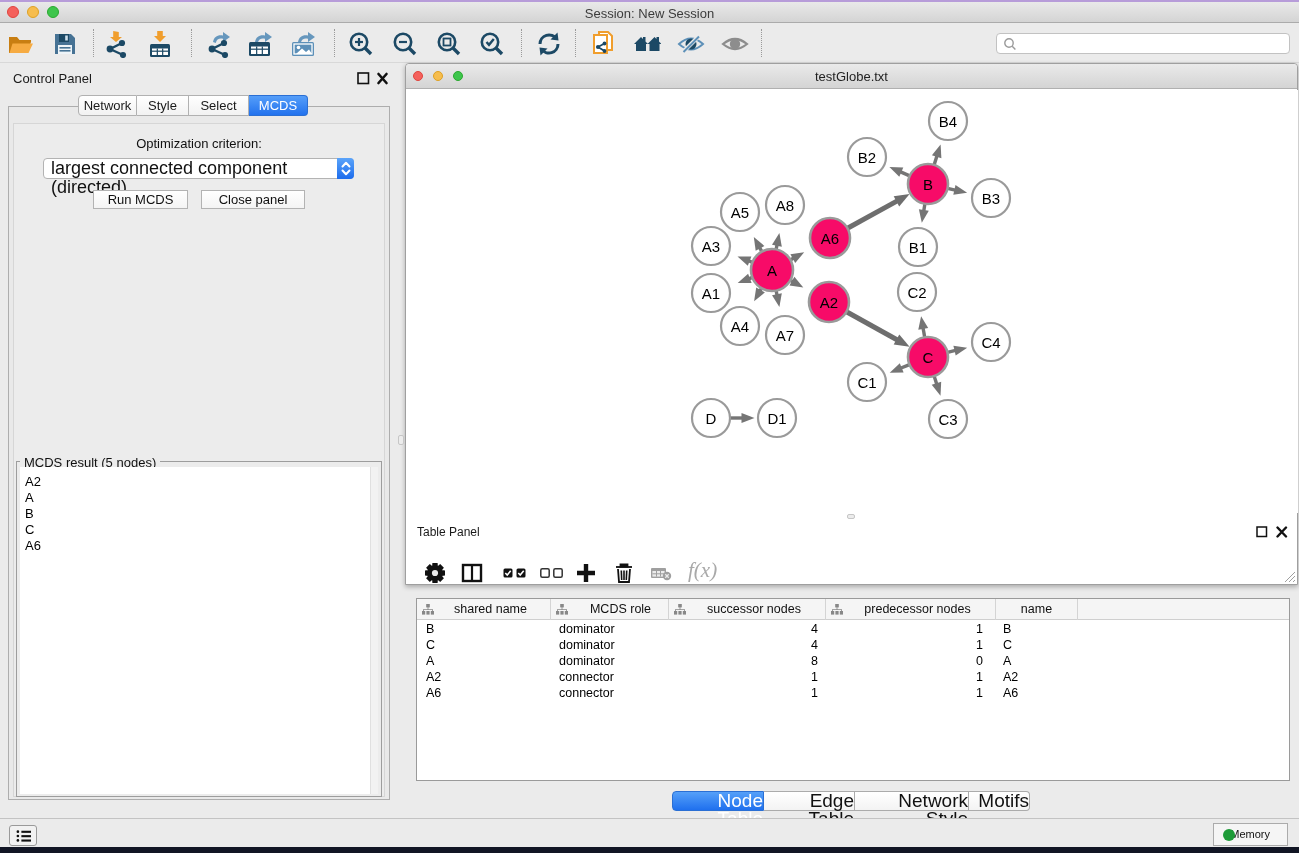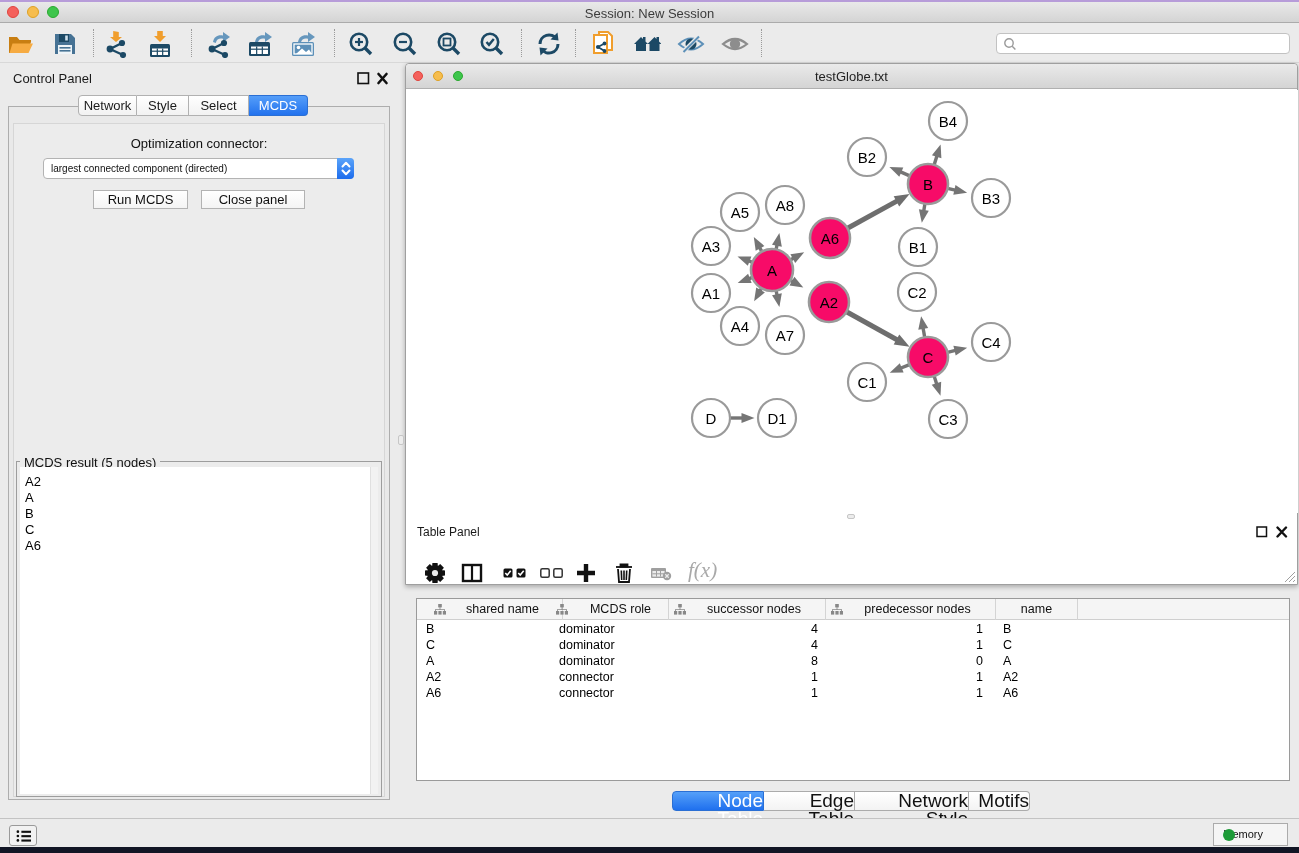--- a/index.html
+++ b/index.html
@@ -19,21 +19,21 @@
 
 #cp-title{left:13px;top:71px;font-size:13px;color:#1a1a1a}
 #cp-box{left:8px;top:106px;width:382px;height:694px;border:1px solid #adadad;background:#e9e9e9}
 #cp-inner{left:13px;top:123px;width:372px;height:674px;border:1px solid #d6d6d6;background:#ececec}
 #tabs{left:78px;top:95px;height:21px}
 .tab{position:relative;float:left;height:21px;border:1px solid #b1b1b1;border-left:none;background:linear-gradient(#ffffff,#f2f2f2);font-size:13px;color:#1a1a1a;text-align:center;line-height:19px}
 .tab.first{border-left:1px solid #b1b1b1;border-radius:4px 0 0 4px}
 .tab.last{border-radius:0 4px 4px 0}
 .tab.sel{background:linear-gradient(#559ef9,#2272ee);color:#fff;border-color:#2a6fd4}
 #optlabel{left:9px;top:136px;width:380px;text-align:center;font-size:13px;color:#111}
-#combo{left:43px;top:158px;width:311px;height:21px;background:#fff;border:1px solid #b3b3b3;border-radius:4px;font-size:10px;color:#111;line-height:19px;padding-left:7px}
+#combo{left:43px;top:158px;width:311px;height:21px;background:#fff;border:1px solid #b3b3b3;border-radius:4px;font-size:18px;color:#111;line-height:19px;padding-left:7px}
 #combo .step{position:absolute;right:-1px;top:-1px;width:17px;height:21px;border-radius:0 4px 4px 0;background:linear-gradient(#5ba4fa,#1c6ced)}
 #combo .step svg{position:absolute;left:2.5px;top:3px}
 .btn{position:absolute;height:19px;background:linear-gradient(#ffffff,#f4f4f4);border:1px solid #b3b3b3;border-radius:0;font-size:13px;color:#111;text-align:center;line-height:17px}
 #fieldset{left:16px;top:461px;width:366px;height:336px;border:1px solid #9d9d9d;background:#ececec}
 #legend{left:20px;top:455px;background:#ececec;padding:0 4px;font-size:13px;color:#111}
 #mlist{left:20px;top:467px;width:358px;height:327px;background:#fff;font-size:13px;color:#000;line-height:16px;padding:7px 0 0 5px}
 #mscroll{left:370px;top:467px;width:8px;height:327px;background:#f2f2f2;border-left:1px solid #e0e0e0}
 
 #netwin{left:405px;top:63px;width:893px;height:522px;background:#fff;border:1px solid #9f9f9f;border-radius:4px 4px 0 0;box-shadow:0 2px 5px rgba(0,0,0,.28)}
 #nettb{position:absolute;left:0;top:0;width:100%;height:25px;background:linear-gradient(#eaeaea,#d4d4d4);border-bottom:1px solid #b0b0b0;border-radius:4px 4px 0 0}
@@ -55,21 +55,21 @@
 .c4{position:absolute;width:157px;left:409px;text-align:right}
 .c5{position:absolute;left:586px}
 #btabs{left:672px;top:791px;height:20px}
 .btab{position:relative;float:left;height:20px;border:1px solid #ababab;border-left:none;background:linear-gradient(#ffffff,#f3f3f3);font-size:19px;color:#111;text-align:right;line-height:18px}
 .btab.first{border-left:1px solid #ababab;border-radius:4px 0 0 4px}
 .btab.last{border-radius:0 4px 4px 0}
 .btab.sel{background:linear-gradient(#55a0f9,#1f70ee);color:#fff;border-color:#2a6fd4}
 
 #statusbar{left:0;top:818px;width:1299px;height:30px;background:#ebebeb;border-top:1px solid #c3c3c3}
 #sb-left{position:absolute;left:9px;top:6px;width:28px;height:21px;border:1px solid #9a9a9a;border-radius:3px;background:#f2f2f2}
-#sb-mem{position:absolute;right:11px;top:4px;width:75px;height:23px;border:1px solid #ababab;background:#f5f5f5;font-size:11px;color:#111;text-align:right;line-height:21px;padding-right:24px}
+#sb-mem{position:absolute;right:11px;top:4px;width:75px;height:23px;border:1px solid #ababab;background:#f5f5f5;font-size:11px;color:#111;text-align:right;line-height:21px;padding-right:17px}
 #sb-mem .dot{position:absolute;left:9px;top:5px;width:12px;height:12px;border-radius:50%;background:#1d9b38}
 #desktop{left:0;top:847px;width:1299px;height:6px;background:linear-gradient(#11152400 0%,#111524 0%),linear-gradient(#161b2d,#2a3352)}
 #divknob-h{left:847px;top:514px;width:8px;height:5px;background:#ececec;border:1px solid #c6c6c6;border-radius:2px}
 #divknob-v{left:398px;top:435px;width:6px;height:10px;background:#ececec;border:1px solid #c6c6c6;border-radius:2px}
 </style></head><body>
 
 <div class="abs" id="titlebar">
   <div class="tl t1"></div>
     <div class="tl t2"></div>
     <div class="tl t3"></div>
@@ -204,21 +204,21 @@
     <path d="M21.5 2 L29.5 11 M29.5 2 L21.5 11" stroke="#111" stroke-width="2.6" stroke-linecap="round"></path>
   </svg>
 <div class="abs" id="cp-box"></div>
 <div class="abs" id="cp-inner"></div>
 <div class="abs" id="tabs">
   <div class="tab first" style="width:59px">Network</div>
   <div class="tab" style="width:52px">Style</div>
   <div class="tab" style="width:60px">Select</div>
   <div class="tab sel last" style="width:59px">MCDS</div>
 </div>
-<div class="abs" id="optlabel">Optimization connector:</div>
+<div class="abs" id="optlabel">Optimization criterion:</div>
 <div class="abs" id="combo">largest connected component (directed)
   <div class="step">
       <svg width="12" height="15" viewBox="0 0 12 15">
         <path d="M2.5 5.5 L6 1.8 L9.5 5.5" fill="none" stroke="#fff" stroke-width="2" stroke-linecap="round" stroke-linejoin="round"></path>
         <path d="M2.5 9.5 L6 13.2 L9.5 9.5" fill="none" stroke="#fff" stroke-width="2" stroke-linecap="round" stroke-linejoin="round"></path>
       </svg>
     </div>
 </div>
 <div class="btn" style="left:93px;top:190px;width:95px">Run MCDS</div>
 <div class="btn" style="left:201px;top:190px;width:104px">Close panel</div>
@@ -375,21 +375,21 @@
       <line x1="3.4" y1="12.8" x2="15.6" y2="12.8" stroke="#9f9f9f" stroke-width="1"></line>
       <line x1="7.5" y1="10" x2="7.5" y2="15.6" stroke="#9f9f9f" stroke-width="1"></line>
       <line x1="11.5" y1="10" x2="11.5" y2="15.6" stroke="#9f9f9f" stroke-width="1"></line>
       <circle cx="18" cy="15" r="4.2" fill="#9f9f9f"></circle>
       <path d="M16.3 13.3 L19.7 16.7 M19.7 13.3 L16.3 16.7" stroke="#ebebeb" stroke-width="1.3"></path>
     </svg>
 <div style="position:absolute;left:271px;top:2px;font-family:'Liberation Serif',serif;font-style:italic;font-size:21px;color:#a9a9a9">f(x)</div>
 </div>
 <div class="abs" id="tbl">
   <div id="tblhead">
-<div class="col" style="left:12px;width:134px"><svg class="colicon" width="12" height="11" viewBox="0 0 12 11">
+<div class="col" style="left:0;width:134px"><svg class="colicon" width="12" height="11" viewBox="0 0 12 11">
           <g fill="#888">
             <rect x="4.2" y="0" width="3.6" height="3.4"></rect>
             <rect x="0" y="7" width="3.2" height="3.6"></rect>
             <rect x="4.4" y="7" width="3.2" height="3.6"></rect>
             <rect x="8.8" y="7" width="3.2" height="3.6"></rect>
             <path d="M5.6 3 L6.4 3 L6.4 5.2 L11 5.2 L11 7.4 L10.2 7.4 L10.2 6 L1.8 6 L1.8 7.4 L1 7.4 L1 5.2 L5.6 5.2 Z"></path>
           </g>
         </svg><span style="margin-left:14px">shared name</span></div>
 <div class="col" style="left:134px;width:118px"><svg class="colicon" width="12" height="11" viewBox="0 0 12 11">
           <g fill="#888">

